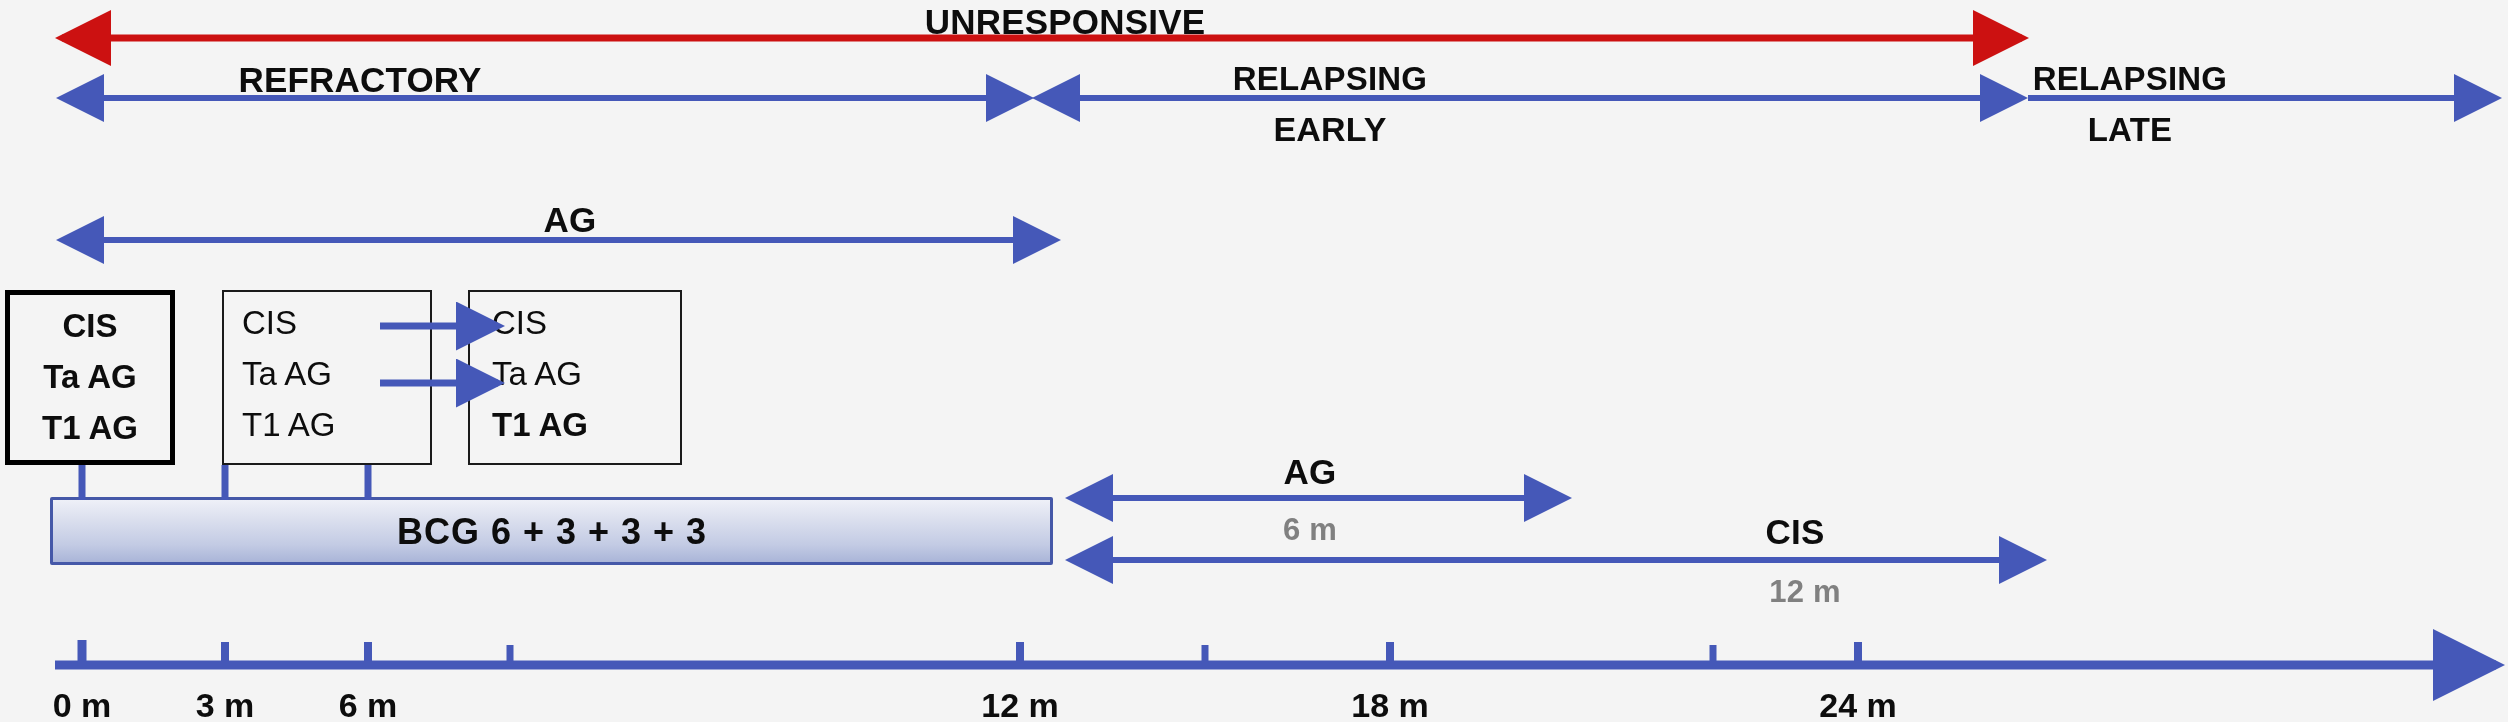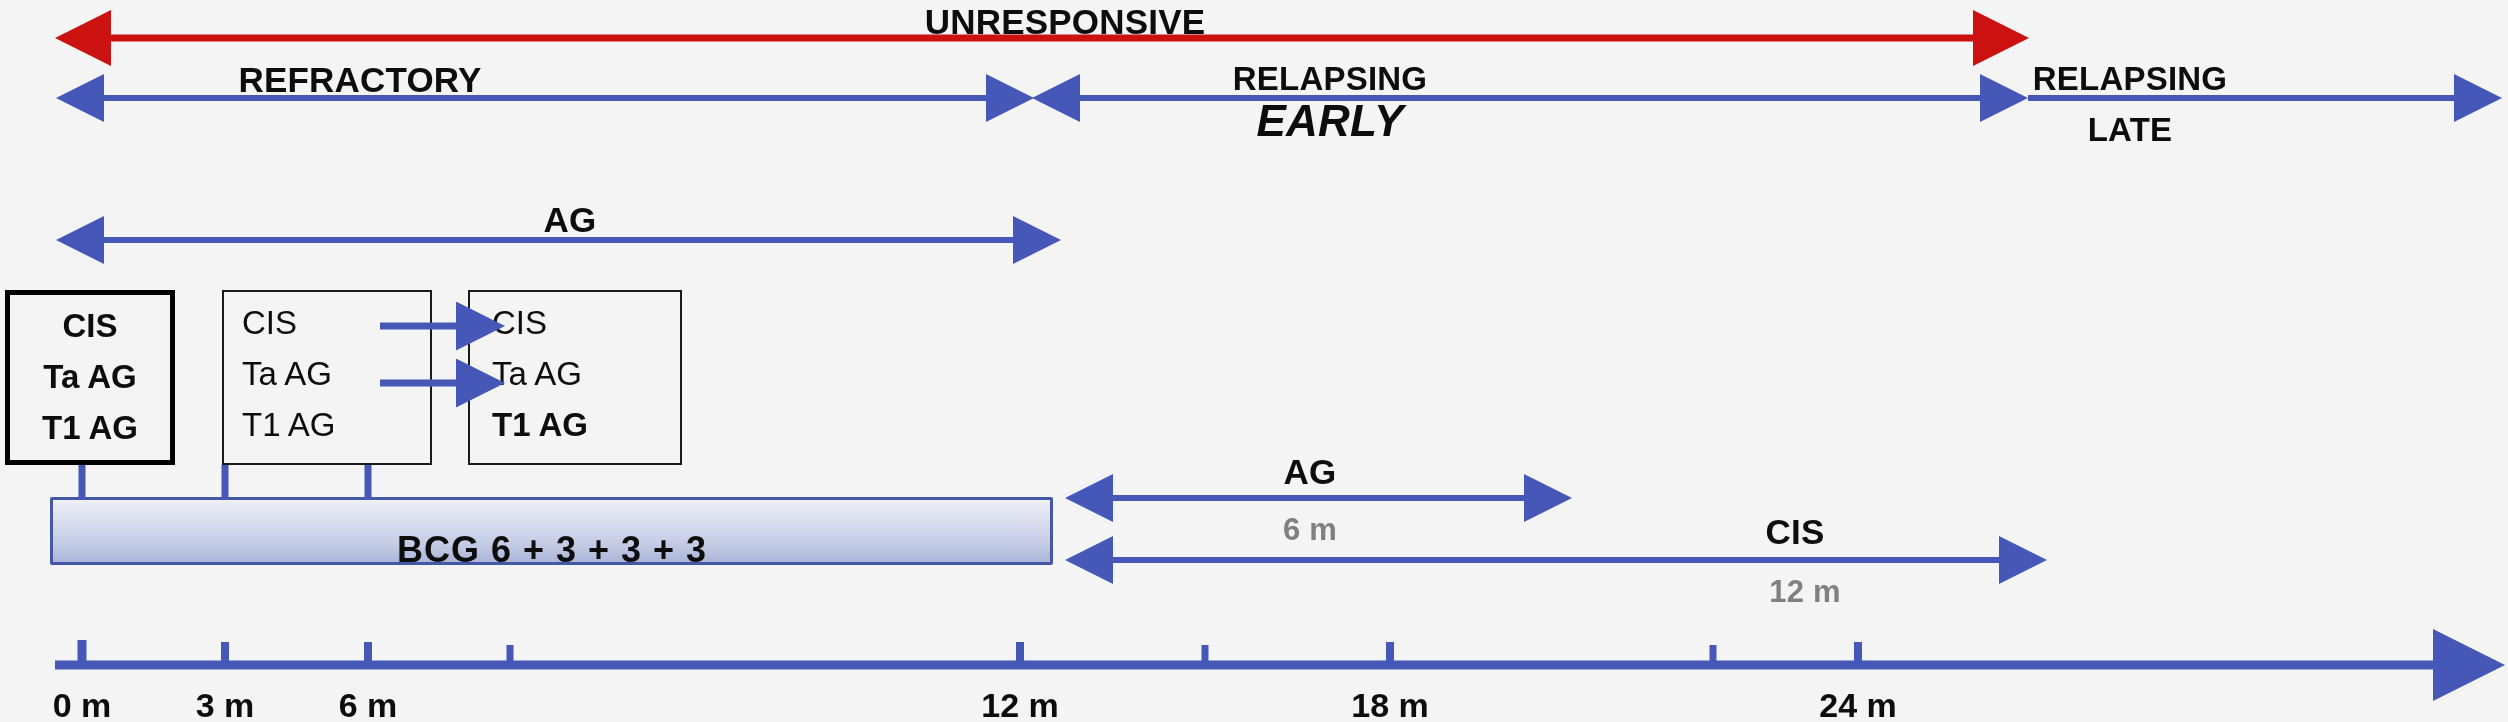--- a/index.html
+++ b/index.html
@@ -62,21 +62,21 @@
 </head>
 <body>
 
 <div id="stage">
 
   <div class="lbl" style="left:1065px; top:2px; font-size:35px;">UNRESPONSIVE</div>
 
   <div class="lbl" style="left:360px; top:60px; font-size:35px;">REFRACTORY</div>
 
   <div class="lbl" style="left:1330px; top:60px; font-size:33px;">RELAPSING</div>
-  <div class="lbl" style="left:1330px; top:96px; font-size:44px;font-style:italic;">EARLY</div>
+  <div class="lbl" style="left:1330px; top:110px; font-size:34px;">EARLY</div>
 
   <div class="lbl" style="left:2130px; top:60px; font-size:33px;">RELAPSING</div>
   <div class="lbl" style="left:2130px; top:111px; font-size:33px;">LATE</div>
 
   <div class="lbl" style="left:570px; top:200px; font-size:35px;">AG</div>
 
   <div class="lbl" style="left:1310px; top:452px; font-size:35px;">AG</div>
   <div class="lbl lbl-gray" style="left:1310px; top:512px; font-size:31px;">6 m</div>
 
   <div class="lbl" style="left:1795px; top:512px; font-size:35px;">CIS</div>
@@ -100,21 +100,21 @@
 
   <div class="box box-thin" style="left:468px; top:290px; width:214px; height:175px;">
     <div style="position:absolute; left:22px; top:14px;">
       <div class="box-line n" style="margin-bottom:18px;">CIS</div>
       <div class="box-line n" style="margin-bottom:18px;">Ta AG</div>
       <div class="box-line b">T1 AG</div>
     </div>
   </div>
 
   <div class="bcgbar" style="left:50px; top:497px; width:1003px; height:68px;"></div>
-  <div class="bcgtext" style="left:552px; top:532px;margin-top:18px;">BCG  6 + 3 + 3 + 3</div>
+  <div class="bcgtext" style="left:552px; top:532px;">BCG  6 + 3 + 3 + 3</div>
 
   <div class="tick-lbl" style="left:82px;   top:686px;">0 m</div>
   <div class="tick-lbl" style="left:225px;  top:686px;">3 m</div>
   <div class="tick-lbl" style="left:368px;  top:686px;">6 m</div>
   <div class="tick-lbl" style="left:1020px; top:686px;">12 m</div>
   <div class="tick-lbl" style="left:1390px; top:686px;">18 m</div>
   <div class="tick-lbl" style="left:1858px; top:686px;">24 m</div>
 
   <svg class="overlay" viewBox="0 0 2508 722">
     <defs>

